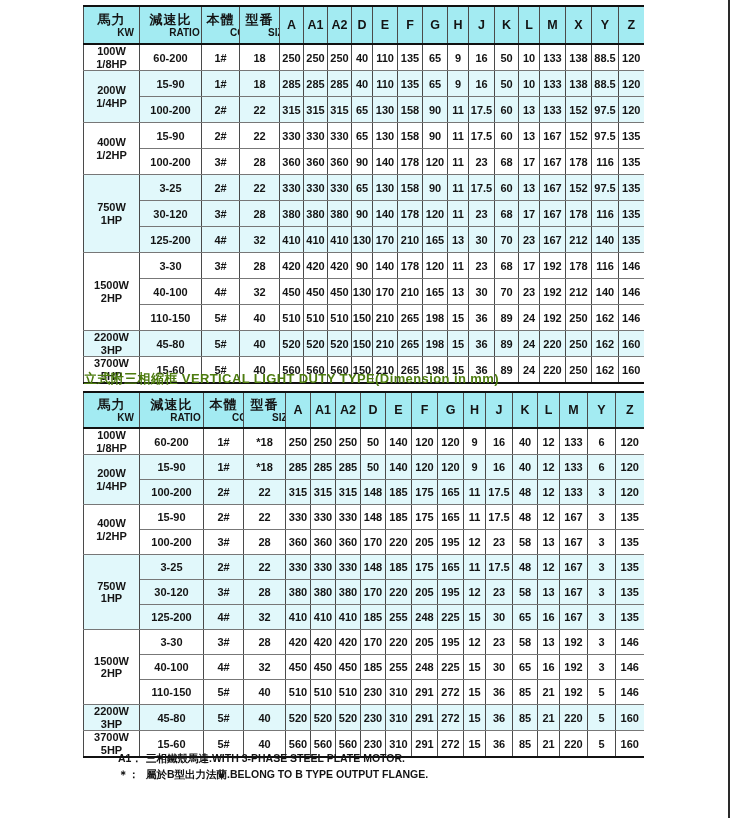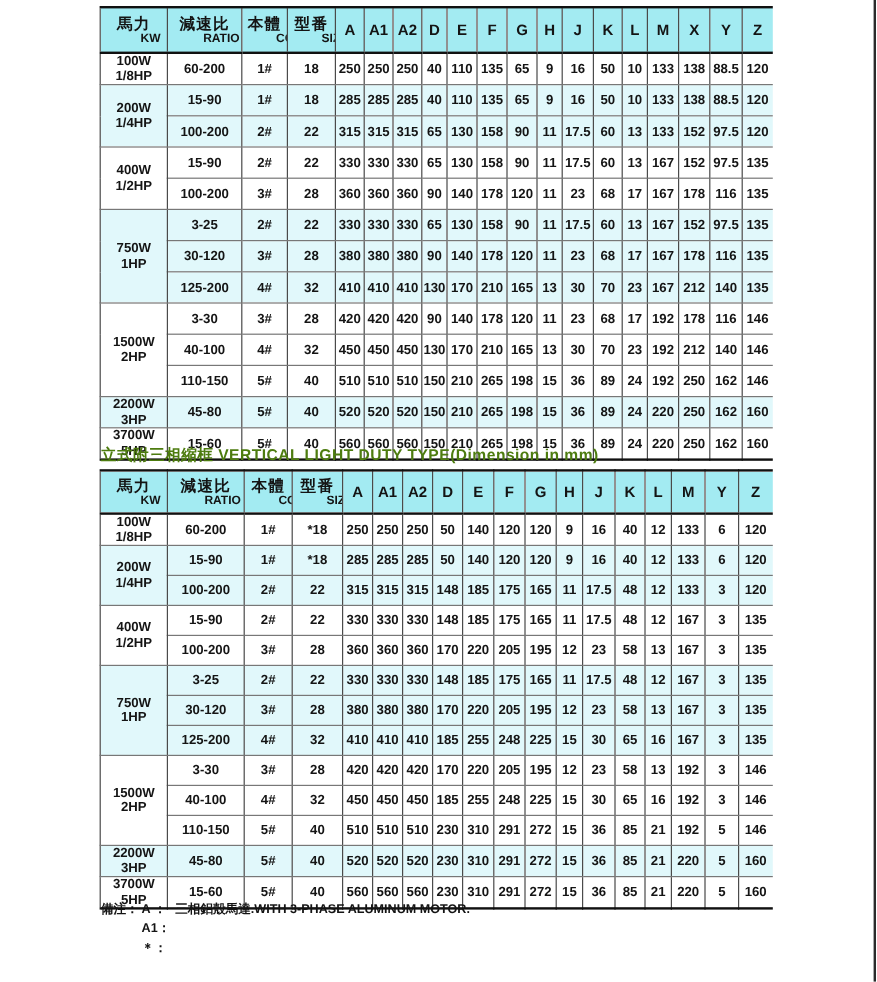--- a/index.html
+++ b/index.html
@@ -729,28 +729,25 @@
           <td>21</td>
           <td>220</td>
           <td>5</td>
           <td>160</td>
         </tr>
       </tbody>
     </table>
 
   <div class="notes" id="notes">
       <div class="note-row">
-        <span class="note-prefix">備注：</span>
-        <span class="note-key">A ：</span>
-        <span class="note-text">三相鋁殼馬達.WITH 3-PHASE ALUMINUM MOTOR.</span>
-      </div>
-      <div class="note-row">
         <span class="note-prefix"></span>
         <span class="note-key">A1：</span>
+        <span class="note-text">三相鐵殼馬達.WITH 3-PHASE STEEL PLATE MOTOR.</span>
       </div>
       <div class="note-row">
         <span class="note-prefix"></span>
         <span class="note-key">＊：</span>
+        <span class="note-text">屬於B型出力法蘭.BELONG TO B TYPE OUTPUT FLANGE.</span>
       </div>
     </div>
 
   <div class="page-edge"></div>
 </div>
 
 </body></html>

